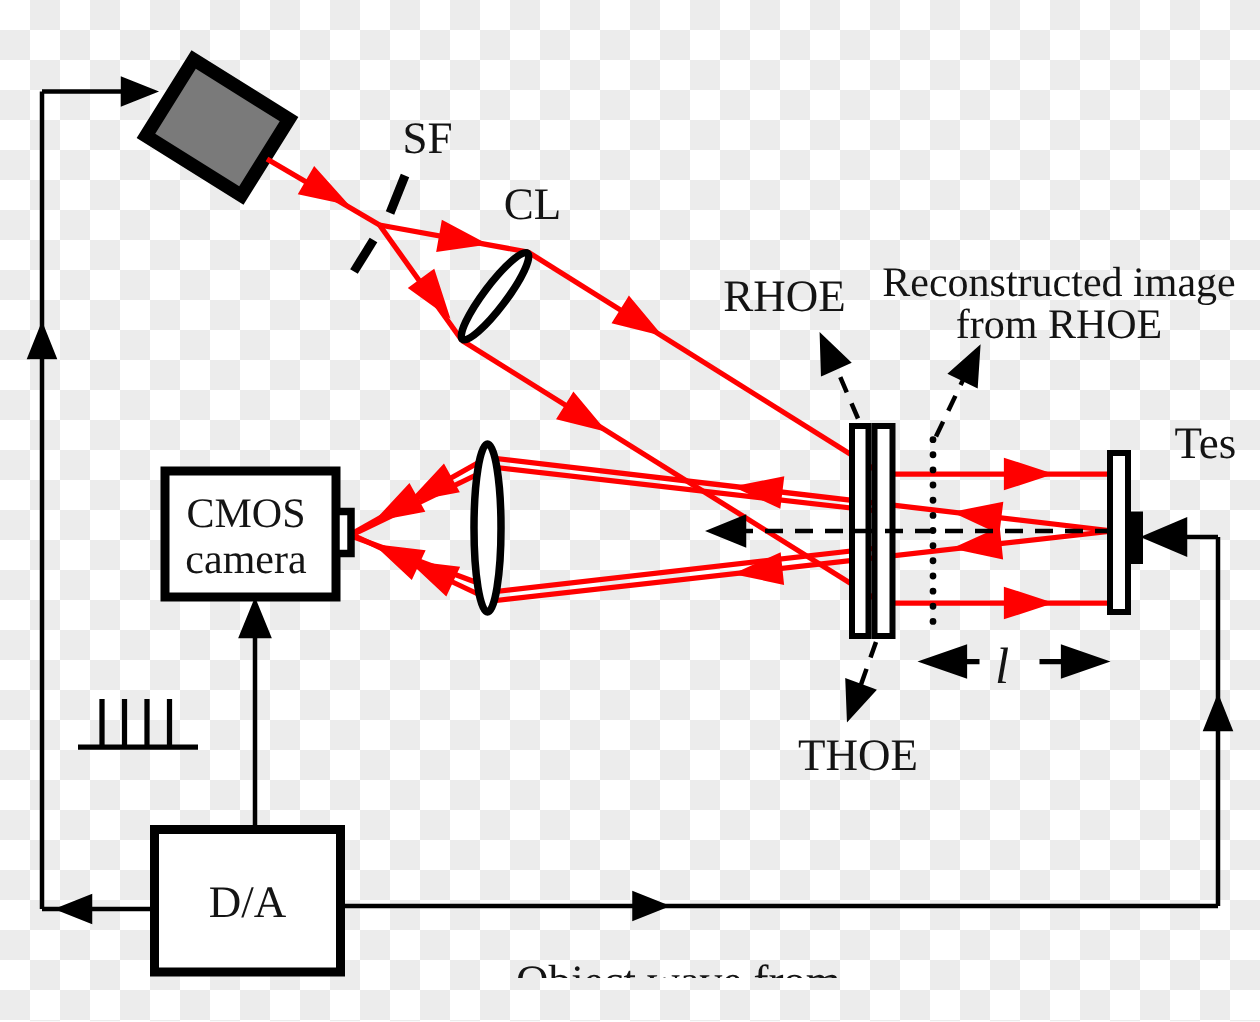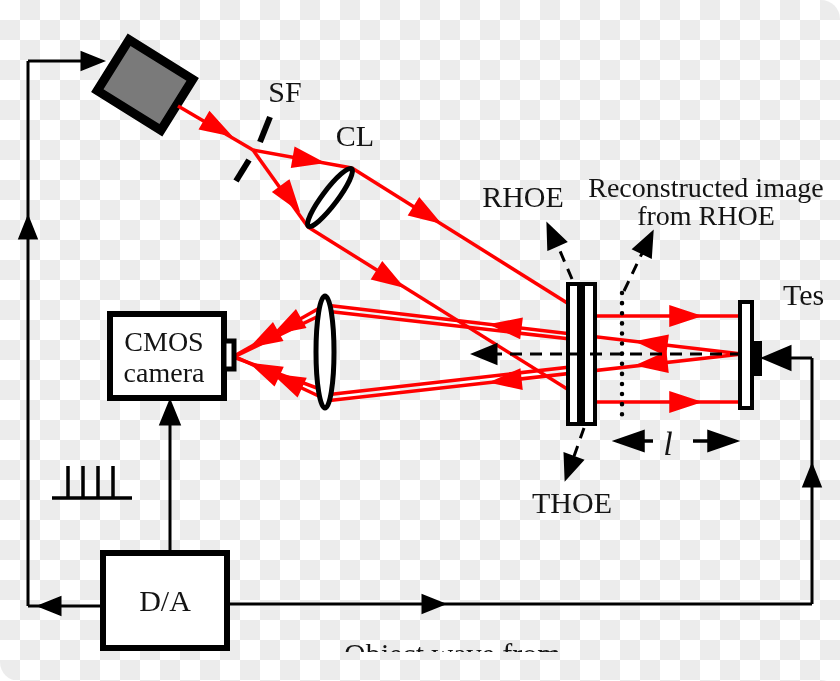--- a/index.html
+++ b/index.html
@@ -3,21 +3,20 @@
 <meta charset="utf-8">
 <style>
   html,body{margin:0;padding:0;}
   body{font-family:"Liberation Serif","DejaVu Serif",serif;}
   .stage{
     position:relative;
     width:840px;height:681px;
     overflow:hidden;
     background:repeating-conic-gradient(#ececec 0% 25%, #ffffff 0% 50%);
     background-size:40px 40px;
-    border-radius:19px;
   }
   svg{position:absolute;left:0;top:0;display:block;}
   text{fill:#141414;font-family:"Liberation Serif","DejaVu Serif",serif;}
   .lbl{font-size:30px;}
   .lbl-sm{font-size:28px;}
   .ital{font-style:italic;font-size:34px;}
 </style>
 </head>
 <body>
 

